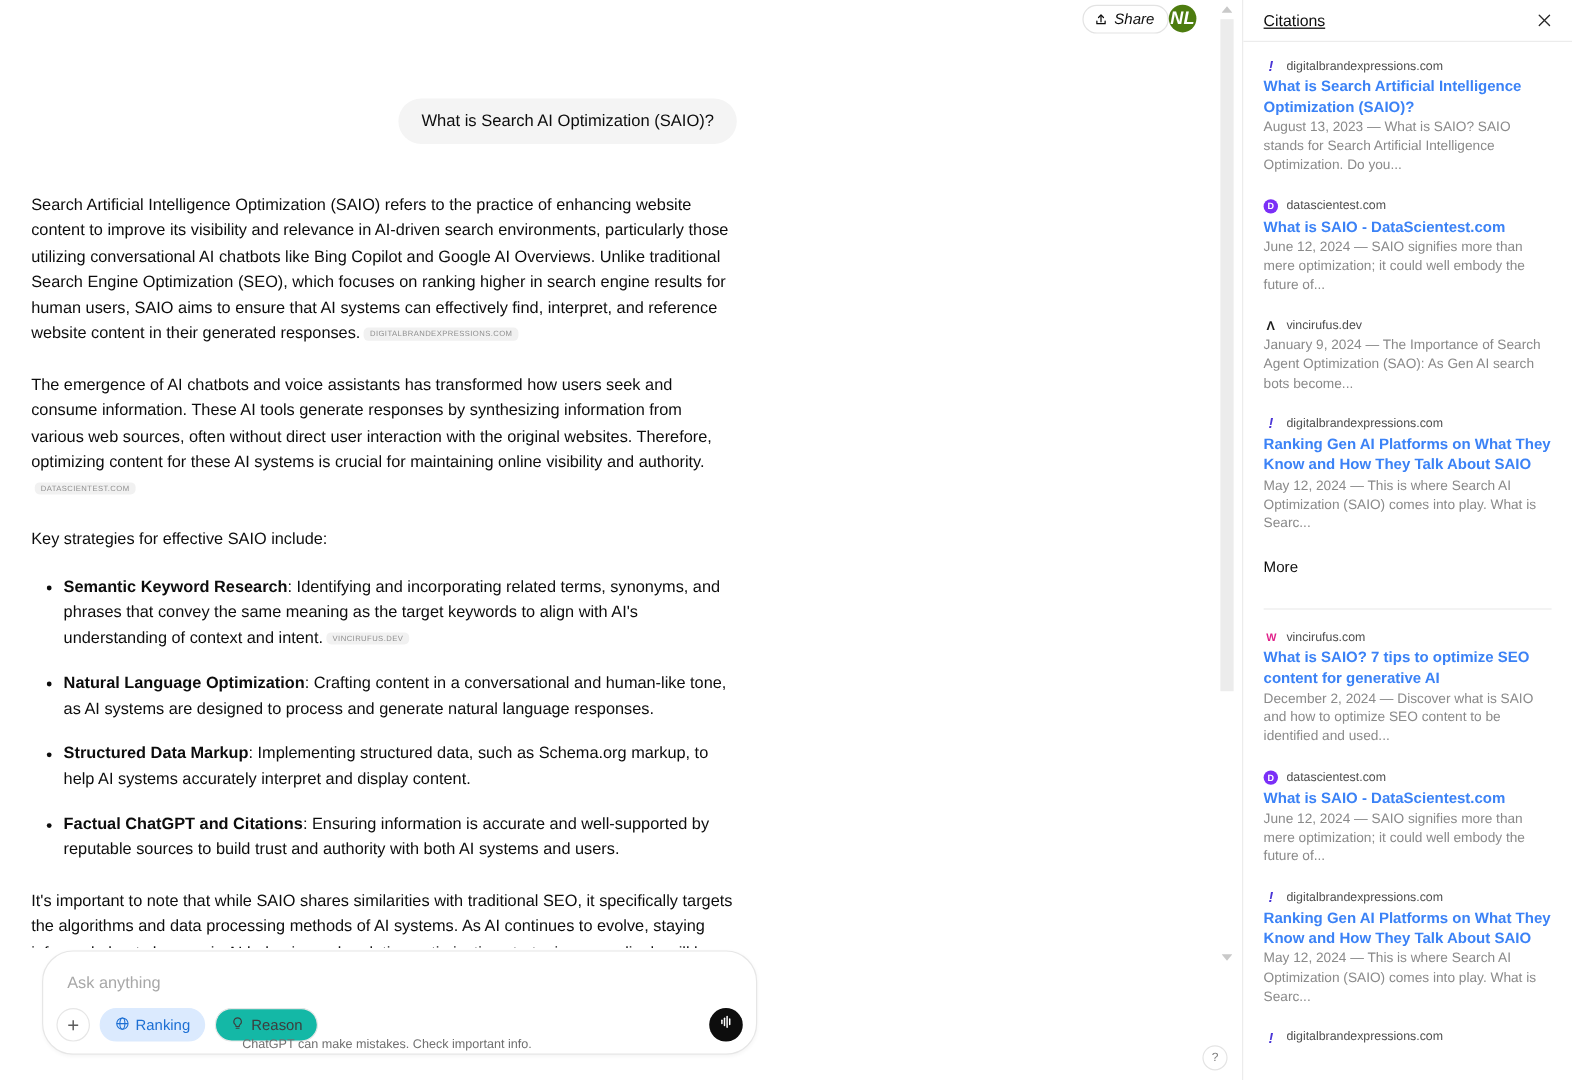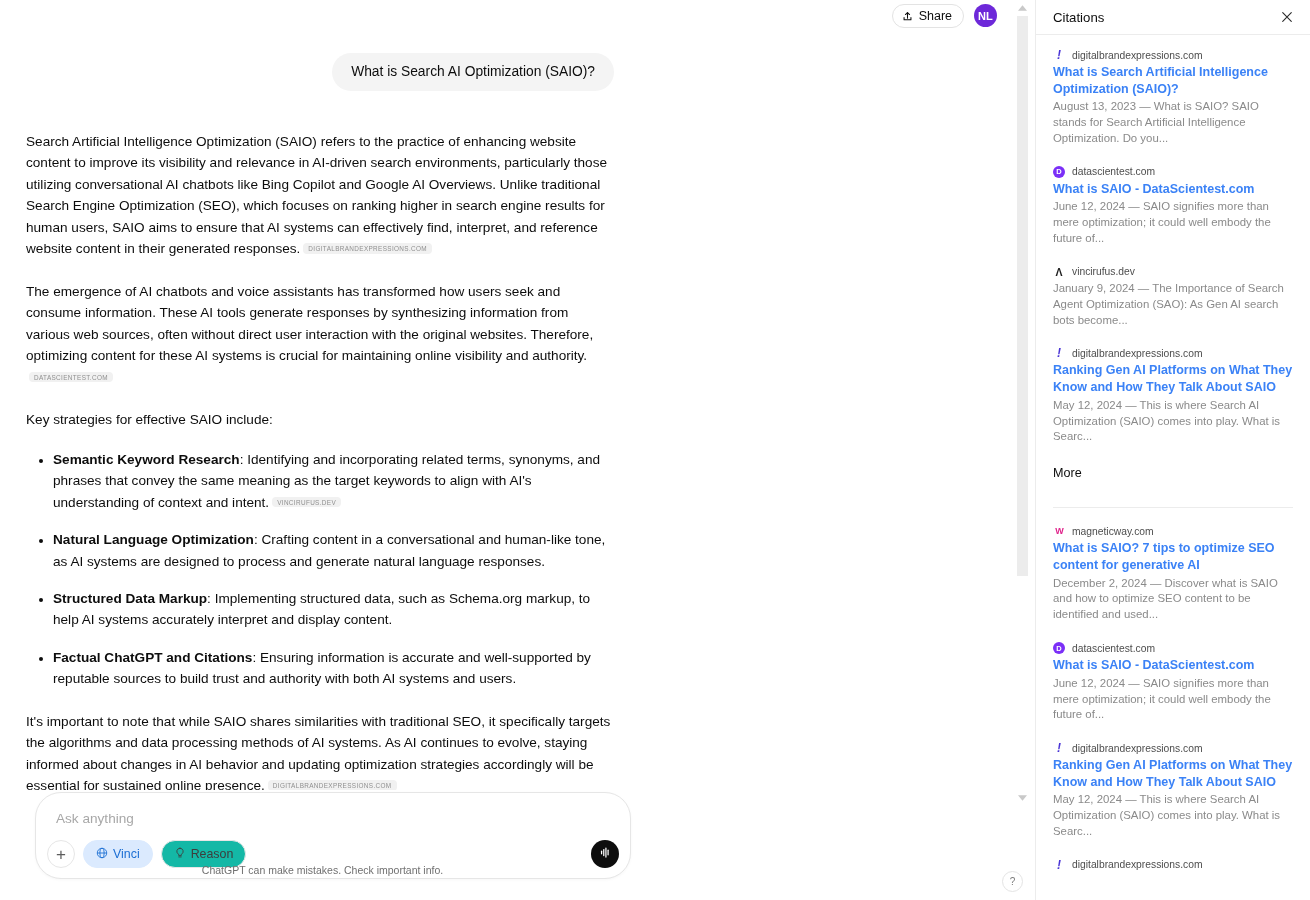--- a/index.html
+++ b/index.html
@@ -28,66 +28,66 @@
 
   
   .topbar {
     position: absolute;
     top: 0; left: 0; right: 0;
     height: 46px;
     display: flex;
     align-items: flex-start;
     justify-content: flex-end;
     padding: 4px 38px 0 0;
-    gap: 10px;
     z-index: 20;
     background: transparent;
+    font-style: italic;
   }
   .share-btn {
     display: inline-flex;
     align-items: center;
     gap: 6px;
     height: 24px;
     padding: 0 11px 0 9px;
     border: 1px solid #e3e3e3;
     border-radius: 999px;
     background: #ffffff;
     font-size: 12.5px;
     color: #0d0d0d;
     cursor: pointer;
     white-space: nowrap;
   }
   .share-btn svg { display:block; }
   .avatar {
     width: 23px; height: 23px;
     border-radius: 50%;
-    background: #6d28d9;
+    background: #4d7c0f;
     color: #ffffff;
-    font-size: 11px;
+    font-size: 15px;
     font-weight: 600;
     display: flex;
     align-items: center;
     justify-content: center;
     letter-spacing: .2px;
     cursor: pointer;
     user-select: none;
   }
 
   
   .convo {
     position: absolute;
     top: 0; left: 0;
     width: 1010px;
     height: 790px;
     overflow: hidden;
   }
   .convo-inner {
     width: 588px;
     margin: 0 auto 0 auto;
-    padding-top: 53px;
+    padding-top: 82px;
     position: relative;
     left: -185px;
   }
 
   
   .user-row { display: flex; justify-content: flex-end; margin-bottom: 40px; }
   .user-bubble {
     background: #f4f4f4;
     border-radius: 22px;
     padding: 9px 19px;
@@ -250,20 +250,21 @@
     position: relative;
     overflow: hidden;
   }
   .cit-head {
     height: 35px;
     display: flex;
     align-items: center;
     justify-content: space-between;
     padding: 0 14px 0 17px;
     border-bottom: 1px solid #ececec;
+    text-decoration: underline;
   }
   .cit-title { font-size: 13.2px; color: #0d0d0d; }
   .cit-close {
     width: 18px; height: 18px;
     display: flex; align-items: center; justify-content: center;
     cursor: pointer; color: #2b2b2b; font-size: 15px; line-height:1;
   }
   .cit-body {
     height: 865px;
     overflow: hidden;
@@ -376,21 +377,21 @@
         <div class="composer-tools">
           <div class="tool-plus">+</div>
           <div class="pill active">
             <span>
               <svg width="12" height="12" viewBox="0 0 16 16" fill="none" stroke="#1c6fd4" stroke-width="1.2">
                 <circle cx="8" cy="8" r="6.3"></circle>
                   <ellipse cx="8" cy="8" rx="2.8" ry="6.3"></ellipse>
                   <path d="M1.8 8h12.4"></path>
               </svg>
             </span>
-            <span>Vinci</span>
+            <span>Ranking</span>
           </div>
           <div class="pill">
             <span>
               <svg width="12" height="12" viewBox="0 0 16 16" fill="none" stroke="#3d3d3d" stroke-width="1.2" stroke-linecap="round">
                 <path d="M8 1.6a4.2 4.2 0 0 0-2.6 7.5c.5.4.8 1 .8 1.6v.5h3.6v-.5c0-.6.3-1.2.8-1.6A4.2 4.2 0 0 0 8 1.6z"></path>
                 <path d="M6.4 13.2h3.2"></path>
               </svg>
             </span>
             <span>Reason</span>
           </div>
@@ -460,21 +461,21 @@
           <div class="cit-snip">May 12, 2024 — This is where Search AI Optimization (SAIO) comes into play. What is Searc...</div>
         </div>
 
         <div class="cit-more">More</div>
       </div>
 
       <div class="cit-group second">
         <div class="cit-item">
           <div class="cit-src">
             <span class="cit-fav f-mw">W</span>
-            <span class="cit-dom">magneticway.com</span>
+            <span class="cit-dom">vincirufus.com</span>
           </div>
           <div class="cit-head2">What is SAIO? 7 tips to optimize SEO content for generative AI</div>
           <div class="cit-snip">December 2, 2024 — Discover what is SAIO and how to optimize SEO content to be identified and used...</div>
         </div>
 
         <div class="cit-item">
           <div class="cit-src">
             <span class="cit-fav f-ds">D</span>
             <span class="cit-dom">datascientest.com</span>
           </div>

